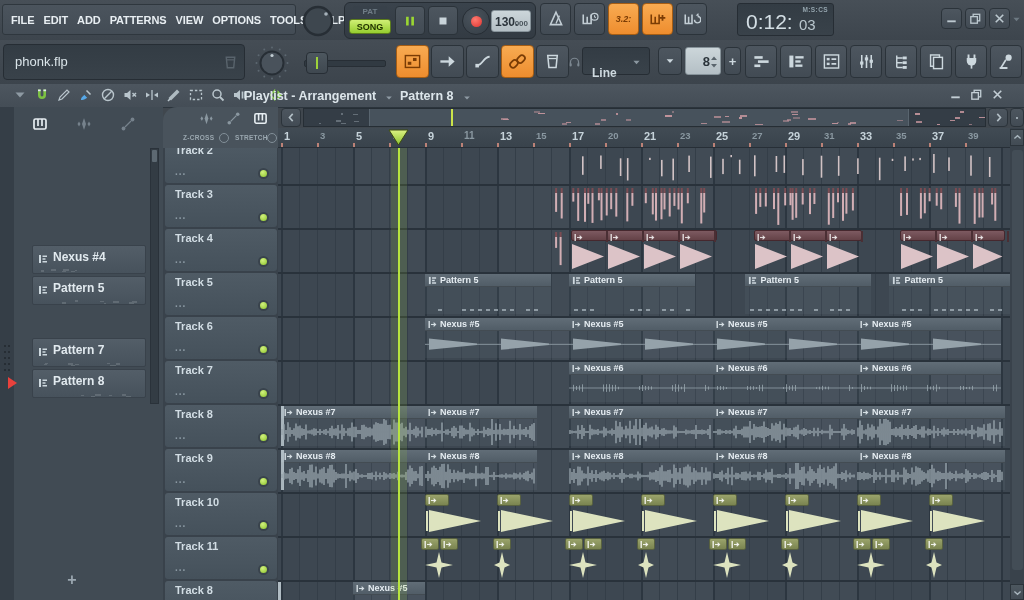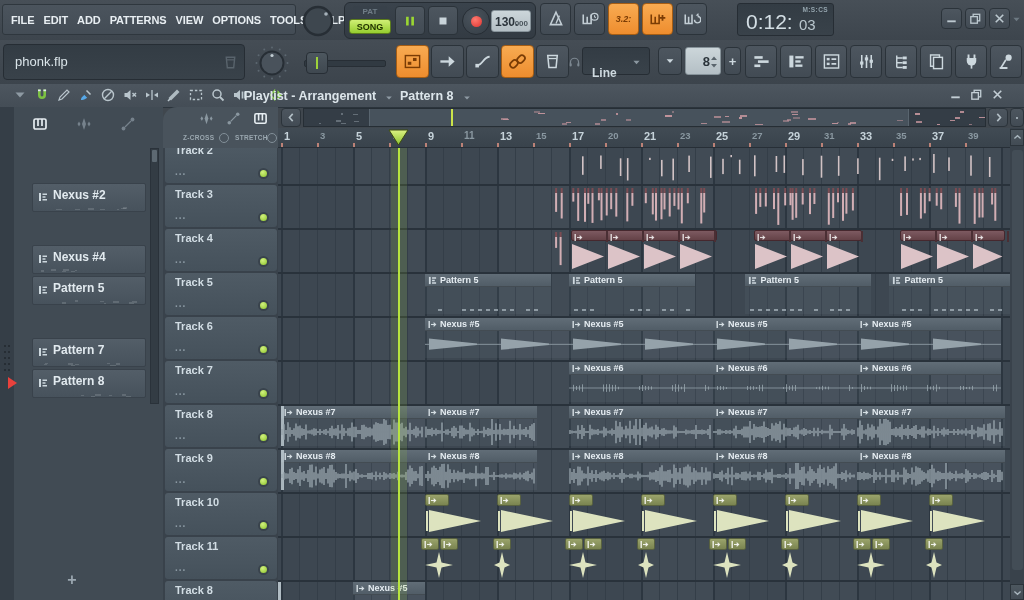--- a/index.html
+++ b/index.html
@@ -399,36 +399,20 @@
       <i style="position:absolute;left:8px;top:250px;width:2px;height:2px;background:#262d34;"></i>
       <i style="position:absolute;left:4px;top:256px;width:2px;height:2px;background:#262d34;"></i>
       <i style="position:absolute;left:8px;top:256px;width:2px;height:2px;background:#262d34;"></i>
       <i style="position:absolute;left:4px;top:262px;width:2px;height:2px;background:#262d34;"></i>
       <i style="position:absolute;left:8px;top:262px;width:2px;height:2px;background:#262d34;"></i>
     </div>
   </div>
 <div class="abs" id="patterns-panel" style="left:14px;top:107px;width:149px;height:493px;background:#414b54;">
     <div style="position: absolute; left: 136px; top: 41px; width: 9px; height: 256px; background: rgb(51, 60, 68); border: 1px solid rgb(42, 50, 58); box-sizing: border-box;">
       <div style="position:absolute;left:1px;top:1px;width:5px;height:12px;background:#5d6972;border-radius:1px;"></div>
-    </div>
-    <div class="patrow" style="top: 76px; left: 18px; width: 114px;">
-      <span style="position:absolute;left:5px;top:8px;">
-        <svg viewBox="0 0 10 10" width="10" height="10">
-          <rect x="1" y="1" width="2" height="8" fill="#cdd8de"></rect>
-          <path d="M4.5 2.2 H9 M4.5 5 H7.5 M4.5 7.8 H9" stroke="#cdd8de" stroke-width="1.5"></path>
-        </svg>
-      </span>
-                   <span class="lbl">Nexus #2</span>
-      <i style="position:absolute;left:41.812189924996346px;top:24.952108283061534px;width:5.481401030905545px;height:1.5px;background:#b9c4ca;opacity:.22;"></i>
-      <i style="position:absolute;left:88.34765109559521px;top:23.7234719931148px;width:5.085430474020541px;height:1.5px;background:#b9c4ca;opacity:.22;"></i>
-      <i style="position:absolute;left:90.25460065808147px;top:23.328171042492613px;width:4.166995953768492px;height:1.5px;background:#b9c4ca;opacity:.22;"></i>
-      <i style="position:absolute;left:67.31380608398467px;top:24.514784085331485px;width:4.674363173544407px;height:1.5px;background:#b9c4ca;opacity:.22;"></i>
-      <i style="position:absolute;left:84.20189623069018px;top:24.955809719627723px;width:2.2658876217901707px;height:1.5px;background:#b9c4ca;opacity:.22;"></i>
-      <i style="position:absolute;left:23.369835734833032px;top:24.60319922119379px;width:5.269800483249128px;height:1.5px;background:#b9c4ca;opacity:.22;"></i>
-      <i style="position:absolute;left:54.99133114377037px;top:24.229135376401246px;width:5.917154277674854px;height:1.5px;background:#b9c4ca;opacity:.22;"></i>
     </div>
     <div class="patrow" style="top: 138px; left: 18px; width: 114px;">
       <span style="position:absolute;left:5px;top:8px;">
         <svg viewBox="0 0 10 10" width="10" height="10">
           <rect x="1" y="1" width="2" height="8" fill="#cdd8de"></rect>
           <path d="M4.5 2.2 H9 M4.5 5 H7.5 M4.5 7.8 H9" stroke="#cdd8de" stroke-width="1.5"></path>
         </svg>
       </span>
                    <span class="lbl">Nexus #4</span>
       <i style="position:absolute;left:41.73681879462674px;top:23.733738822862506px;width:2.4646453326568007px;height:1.5px;background:#b9c4ca;opacity:.22;"></i>

